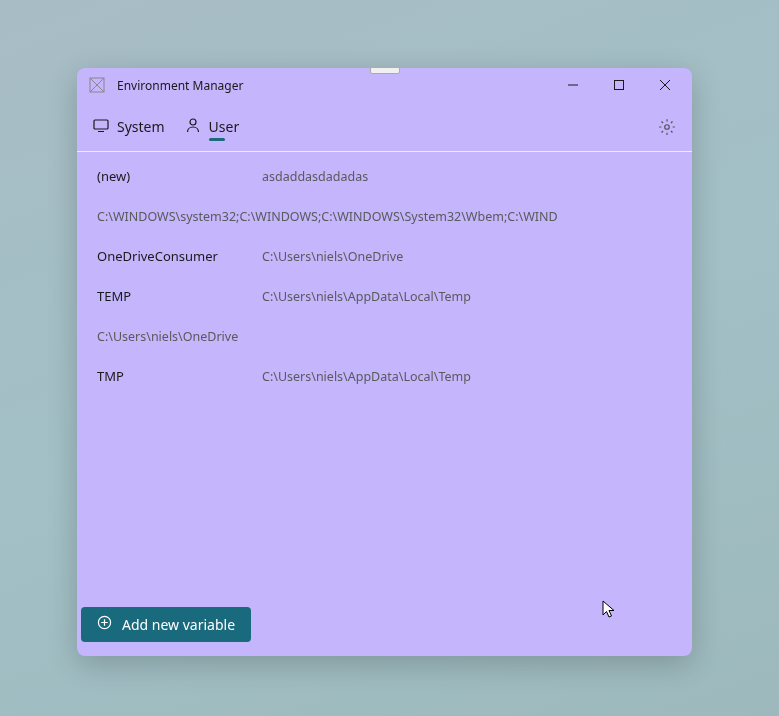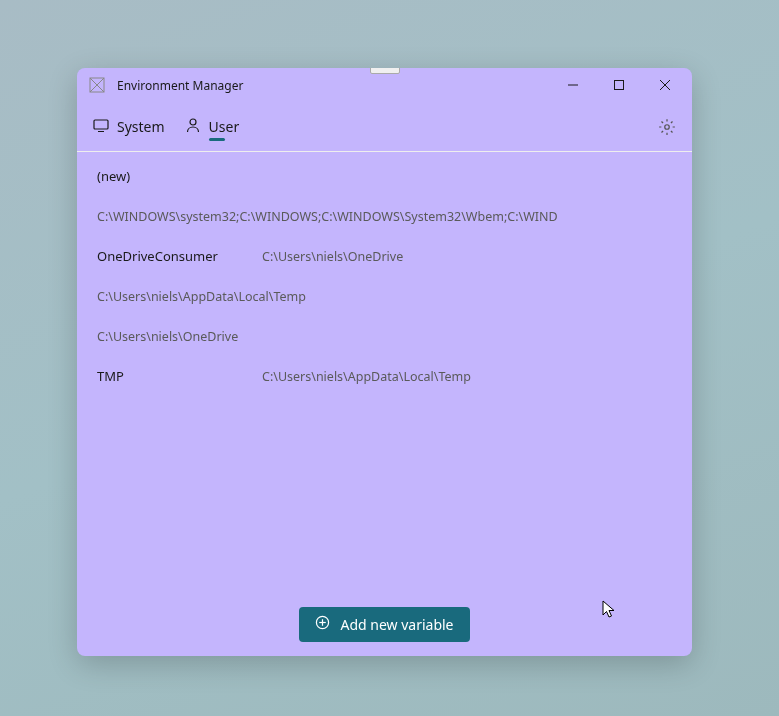--- a/index.html
+++ b/index.html
@@ -135,22 +135,22 @@
     .var-value {
       flex: 1;
       color: #5a5a5a;
       font-size: 12.5px;
       white-space: nowrap;
       overflow: hidden;
       text-overflow: clip;
     }
     .footer {
       display: flex;
-      justify-content: center;
-      padding: 14px 16px;
+      justify-content: flex-start;
+      padding: 14px 4px;
     }
     .add-btn {
       display: flex;
       align-items: center;
       gap: 10px;
       background: #196a7d;
       color: #ffffff;
       border: none;
       padding: 8px 16px;
       font-size: 14px;
@@ -227,29 +227,31 @@
       <svg viewBox="0 0 16 16" fill="none" stroke="currentColor" stroke-width="1.1">
         <circle cx="8" cy="8" r="2"></circle>
         <path d="M8 1v2M8 13v2M1 8h2M13 8h2M3.1 3.1l1.4 1.4M11.5 11.5l1.4 1.4M12.9 3.1l-1.4 1.4M4.5 11.5l-1.4 1.4"></path>
       </svg>
     </span>
   </div>
 
   <div class="content">
     <div class="var-row">
       <span class="var-name">(new)</span>
+      <span class="var-value">asdaddasdadadas</span>
     </div>
     <div class="var-row">
       <span class="var-value">C:\WINDOWS\system32;C:\WINDOWS;C:\WINDOWS\System32\Wbem;C:\WIND</span>
     </div>
     <div class="var-row">
       <span class="var-name">OneDriveConsumer</span>
       <span class="var-value">C:\Users\niels\OneDrive</span>
     </div>
     <div class="var-row">
+      <span class="var-name">TEMP</span>
       <span class="var-value">C:\Users\niels\AppData\Local\Temp</span>
     </div>
     <div class="var-row">
       <span class="var-value">C:\Users\niels\OneDrive</span>
     </div>
     <div class="var-row">
       <span class="var-name">TMP</span>
       <span class="var-value">C:\Users\niels\AppData\Local\Temp</span>
     </div>
   </div>

